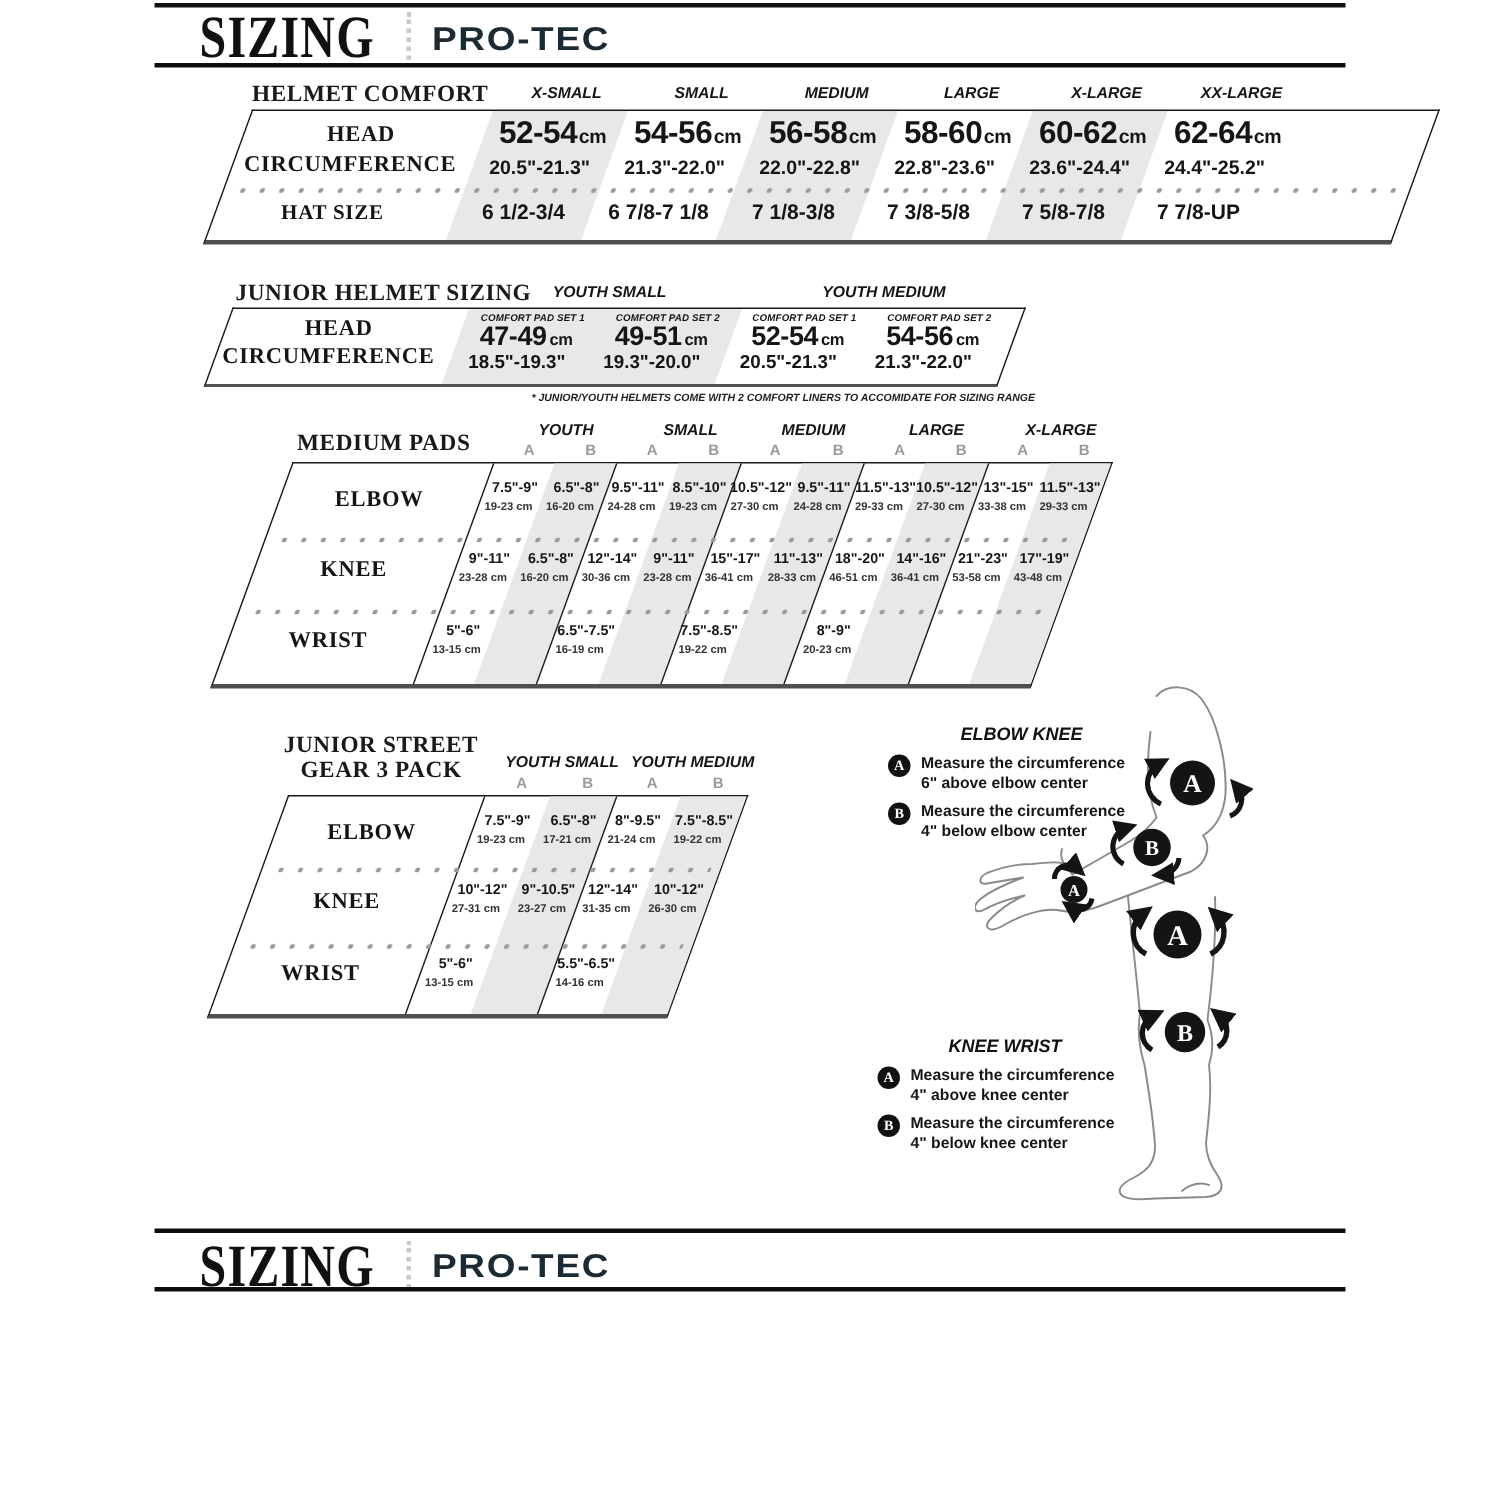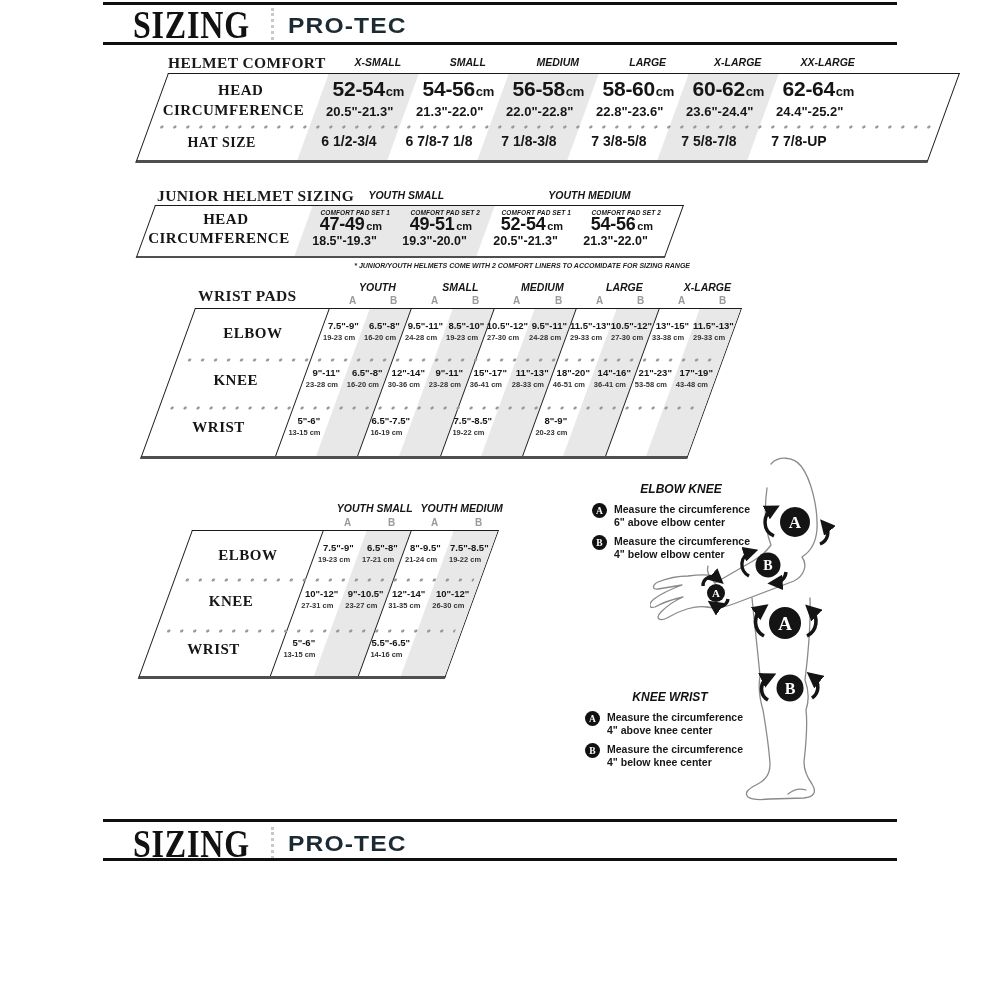--- a/index.html
+++ b/index.html
@@ -53,21 +53,25 @@
 <div id="page">
 
   <div class="hrule" style="top:2px"></div>
   <div class="brand-title" style="left:133px;top:5px">SIZING</div>
   <div class="brand-divider" style="left:271px;top:8px"></div>
   <div class="brand-logo" style="left:288px;top:15px">PRO-TEC</div>
   <div class="hrule" style="top:42px"></div>
 
   <div class="section-label" style="left:168px;top:54px">HELMET COMFORT</div>
   <div class="section-label" style="left:157px;top:187px">JUNIOR HELMET SIZING</div>
-  <div class="section-label" style="left:198px;top:287px">WRIST PADS</div>
+  <div class="section-label" style="left:198px;top:287px">MEDIUM PADS</div>
+  <div class="section-label" style="left:170px;top:488px;width:168px;text-align:center">
+    <span style="display:block">JUNIOR STREET</span>
+    <span style="display:block">GEAR 3 PACK</span>
+  </div>
 
   <div id="helmet-table" class="table" style="left:168px;top:73px;width:790px;height:86px">
       <div class="stripe" style="left: 160px; top: 0px; width: 90px; height: 100%;"></div>
       <div class="stripe" style="left: 340px; top: 0px; width: 90px; height: 100%;"></div>
       <div class="stripe" style="left: 520px; top: 0px; width: 90px; height: 100%;"></div>
       <div class="dots" style="left: 6px; right: 6px; top: 51px;"></div>
       <div class="cell slab s15" style="left: -2px; top: 8px; width: 160px;">HEAD</div>
       <div class="cell slab s15" style="left: -7px; top: 28px; width: 170px;">CIRCUMFERENCE</div>
       <div class="cell slab s14" style="left: -2px; top: 61px; width: 160px;">HAT SIZE</div>
       <div class="cell szhdr" style="left: 159px; top: -17px; width: 92px;">X-SMALL</div>

